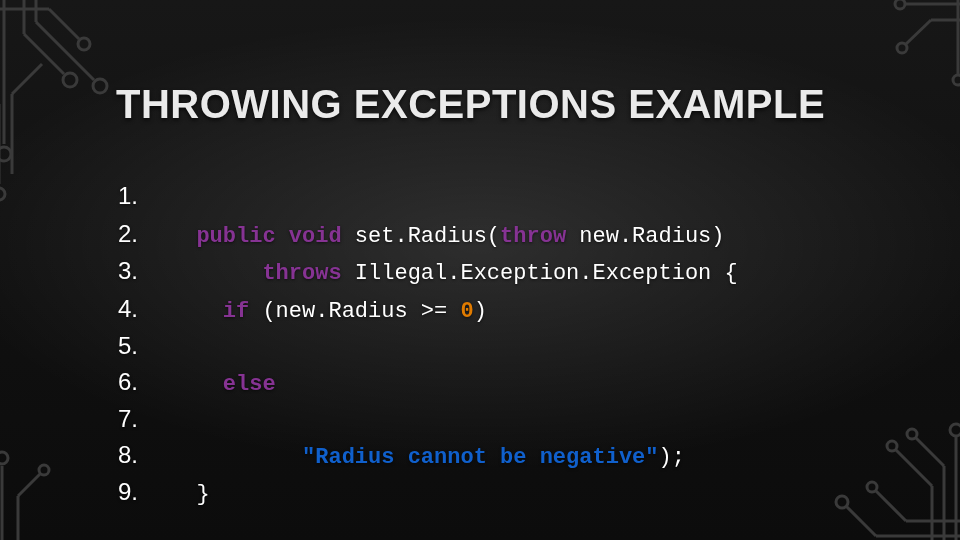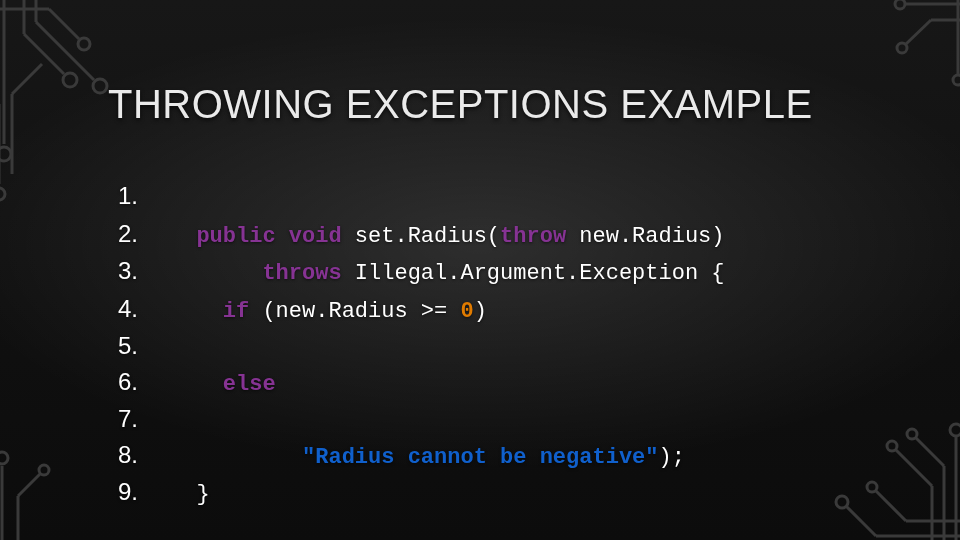--- a/index.html
+++ b/index.html
@@ -30,23 +30,23 @@
     position: absolute;
   }
   .decor .tl { top: -6px; left: -6px; }
   .decor .bl { bottom: -6px; left: -6px; }
   .decor .tr { top: -6px; right: -6px; }
   .decor .br { bottom: -6px; right: -6px; }
 
   .title {
     position: absolute;
     top: 82px;
-    left: 108px;
+    left: 116px;
     font-size: 40px;
-    font-weight: 400;
+    font-weight: 700;
     letter-spacing: 0.5px;
     color: #eaeaea;
     text-shadow: 0 2px 4px rgba(0,0,0,0.7);
   }
   .code-block {
     position: absolute;
     top: 178px;
     left: 118px;
     right: 60px;
   }
@@ -135,21 +135,21 @@
           <circle cx="76" cy="100" r="5"></circle>
       </g>
     </svg>
   </div>
 
   <div class="title">THROWING EXCEPTIONS EXAMPLE</div>
 
   <div class="code-block" id="code-block">
       <div class="line"><span class="lineno">1.</span><span><span class="tok-id">  </span></span></div>
       <div class="line"><span class="lineno">2.</span><span><span class="tok-id">  </span><span class="tok-kw">public</span><span class="tok-id"> </span><span class="tok-kw">void</span><span class="tok-id"> set.Radius(</span><span class="tok-kw">throw</span><span class="tok-id"> new.Radius)</span></span></div>
-      <div class="line"><span class="lineno">3.</span><span><span class="tok-id">       </span><span class="tok-kw">throws</span><span class="tok-id"> Illegal.Argument.Exception {</span></span></div>
+      <div class="line"><span class="lineno">3.</span><span><span class="tok-id">       </span><span class="tok-kw">throws</span><span class="tok-id"> Illegal.Exception.Exception {</span></span></div>
       <div class="line"><span class="lineno">4.</span><span><span class="tok-id">    </span><span class="tok-kw">if</span><span class="tok-id"> (new.Radius &gt;= </span><span class="tok-num">0</span><span class="tok-id">)</span></span></div>
       <div class="line"><span class="lineno">5.</span></div>
       <div class="line"><span class="lineno">6.</span><span><span class="tok-id">    </span><span class="tok-kw">else</span></span></div>
       <div class="line"><span class="lineno">7.</span></div>
       <div class="line"><span class="lineno">8.</span><span><span class="tok-id">          </span><span class="tok-str">"Radius cannot be negative"</span><span class="tok-id">);</span></span></div>
       <div class="line"><span class="lineno">9.</span><span><span class="tok-id">  }</span></span></div>
     </div>
 </div>
 
 </body></html>

